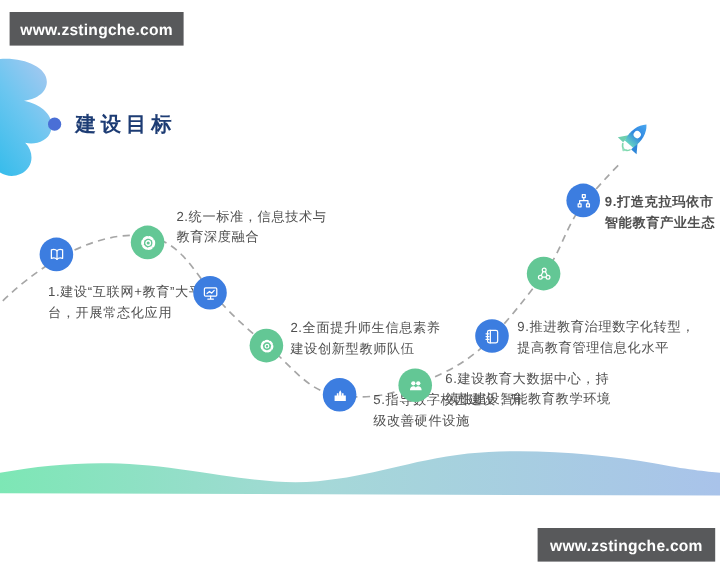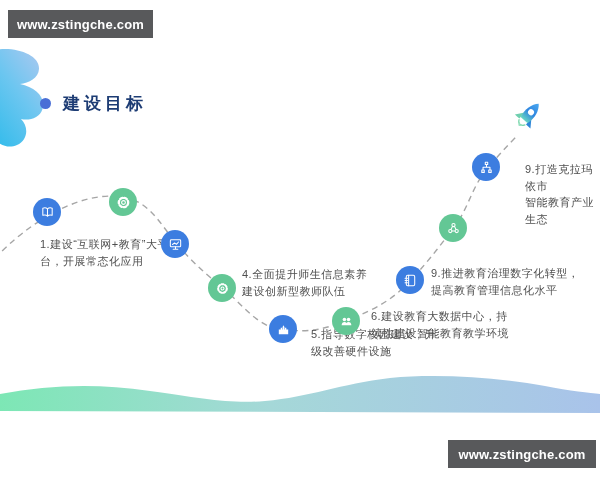--- a/index.html
+++ b/index.html
@@ -28,21 +28,21 @@
   .node svg{display:block;}
   .step-text{
     position:absolute;z-index:2;font-size:11px;line-height:1.5;color:#4F4F4F;
     white-space:pre-line;letter-spacing:.5px;
   }
   #n1{left:33px;top:198px;} #n2{left:109px;top:188px;} #n3{left:161px;top:230px;}
   #n4{left:208px;top:274px;} #n5{left:269px;top:315px;} #n6{left:332px;top:307px;}
   #n7{left:396px;top:266px;} #n8{left:439px;top:214px;} #n9{left:472px;top:153px;}
   #t1{left:40px;top:236px;}  #t2{left:147px;top:173px;} #t3{left:201px;top:219px;}
   #t4{left:242px;top:266px;} #t5{left:267px;top:326px;margin-left:44px;} #t6{left:371px;top:308px;}
-  #t7{left:431px;top:265px;} #t8{left:476px;top:216px;} #t9{left:525px;top:161px;}
+  #t7{left:431px;top:265px;} #t8{left:476px;top:216px;} #t9{left:504px;top:161px;font-weight:bold;}
 </style>
 </head>
 <body>
 
 <div class="canvas">
 
   <svg class="bg-svg" width="600" height="480" viewBox="0 0 600 480">
     <defs>
       <linearGradient id="blobGrad" x1="0.8" y1="0" x2="0.1" y2="1">
         <stop offset="0%" stop-color="#A3C8F0"></stop>
@@ -167,21 +167,23 @@
         <rect x="6.7" y="2.3" width="2.6" height="2.6"></rect>
         <rect x="3" y="10.6" width="2.6" height="2.6"></rect>
         <rect x="10.4" y="10.6" width="2.6" height="2.6"></rect>
         <path d="M8 4.9 V7.7 M4.3 10.6 V7.7 H11.7 V10.6"></path>
       </svg>
     </span>
   </div>
 
   <div class="step-text" id="t1">1.建设“互联网+教育”大平
 台，开展常态化应用</div>
-  <div class="step-text" id="t4">4.全面提升师生信息素养
+  <div class="step-text" id="t2">2.统一标准，信息技术与
+教育深度融合</div>
+  <div class="step-text" id="t4">2.全面提升师生信息素养
 建设创新型教师队伍</div>
   <div class="step-text" id="t5">5.指导数字校园建设，升
 级改善硬件设施</div>
   <div class="step-text" id="t6">6.建设教育大数据中心，持
 续性建设智能教育教学环境</div>
   <div class="step-text" id="t7">9.推进教育治理数字化转型，
 提高教育管理信息化水平</div>
   <div class="step-text" id="t9">9.打造克拉玛依市
 智能教育产业生态</div>
 

